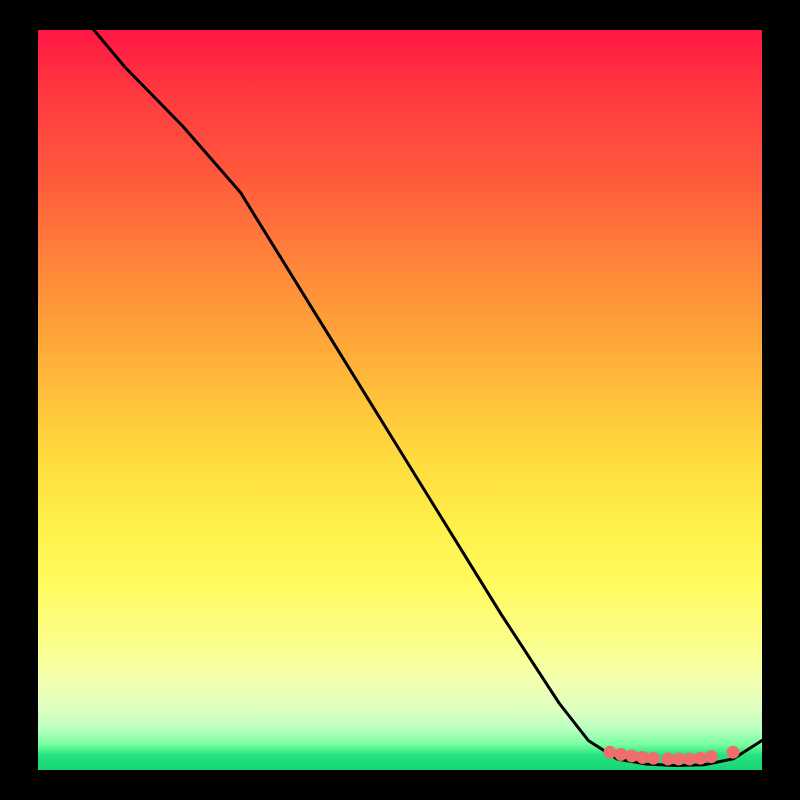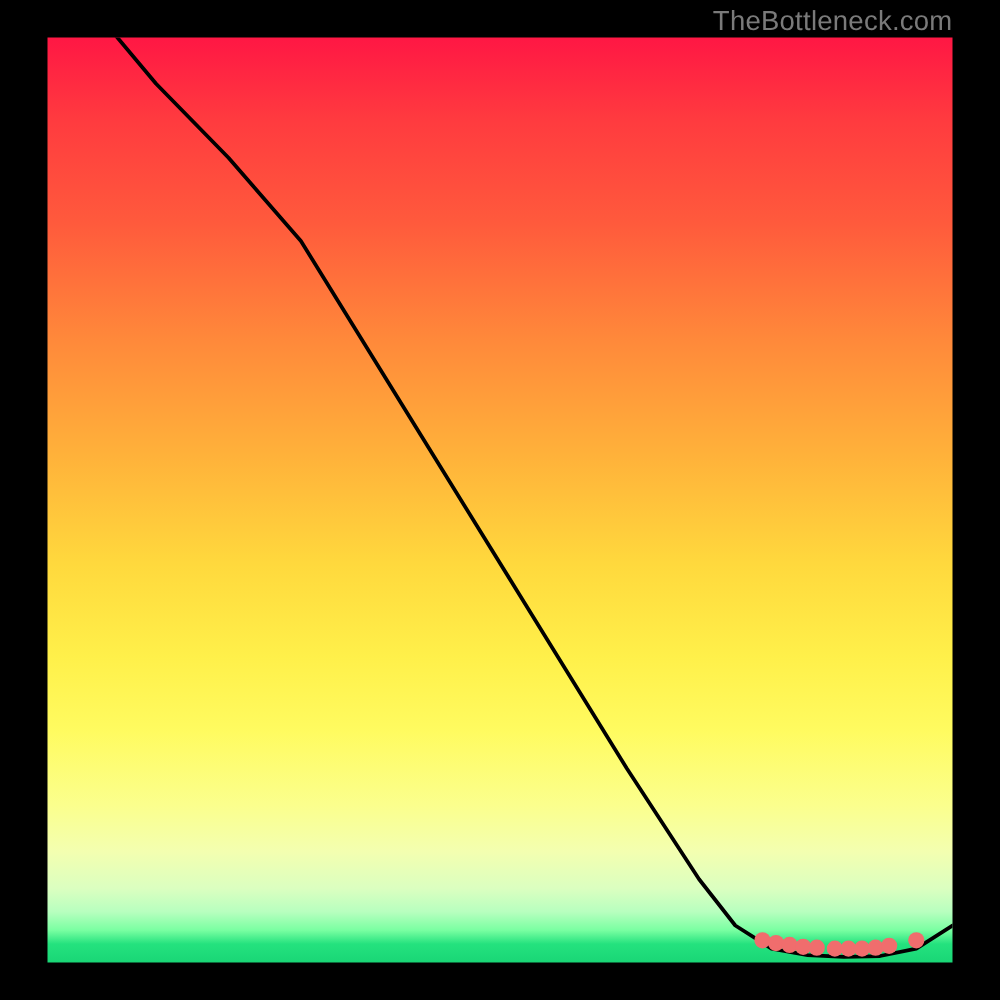--- a/index.html
+++ b/index.html
@@ -55,21 +55,20 @@
     color: #7a7a7a;
     font-size: 22px;
     font-weight: 500;
     letter-spacing: 0.2px;
   }
 </style>
 </head>
 <body>
 
 <div class="frame">
-  <div class="attribution">TheBottleneck.com</div>
   <div class="plot">
     <svg class="line" viewBox="0 0 724 740" preserveAspectRatio="none">
       <g id="line-group">
           <path d="M0.00 -74.00 L43.44 -14.80 L86.88 37.00 L144.80 96.20 L202.72 162.80 L289.60 303.40 L376.48 444.00 L463.36 584.60 L521.28 673.40 L550.24 710.40 L579.20 728.90 L608.16 734.08 L637.12 735.56 L666.08 734.82 L695.04 728.90 L724.00 710.40" fill="none" stroke="#000000" stroke-width="3" stroke-linejoin="round" stroke-linecap="round"></path>
         </g>
       <g id="marker-group">
           <circle cx="571.96" cy="722.24" r="6.5" fill="#f06d6d"></circle>
           <circle cx="582.82" cy="724.46" r="6.5" fill="#f06d6d"></circle>
           <circle cx="593.68" cy="725.94" r="6.5" fill="#f06d6d"></circle>
           <circle cx="604.54" cy="727.42" r="6.5" fill="#f06d6d"></circle>

